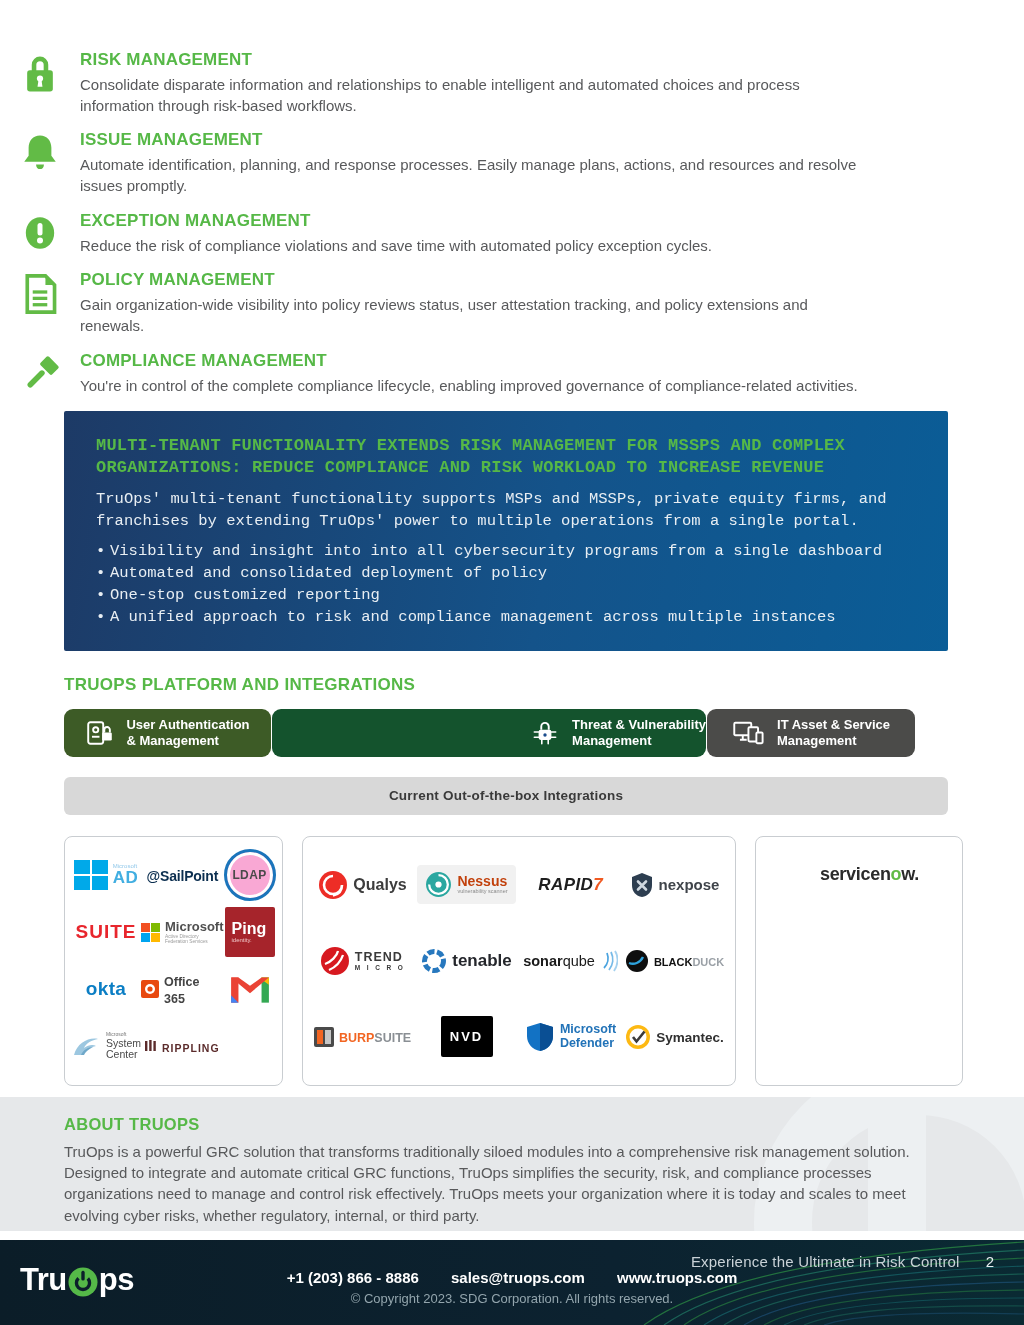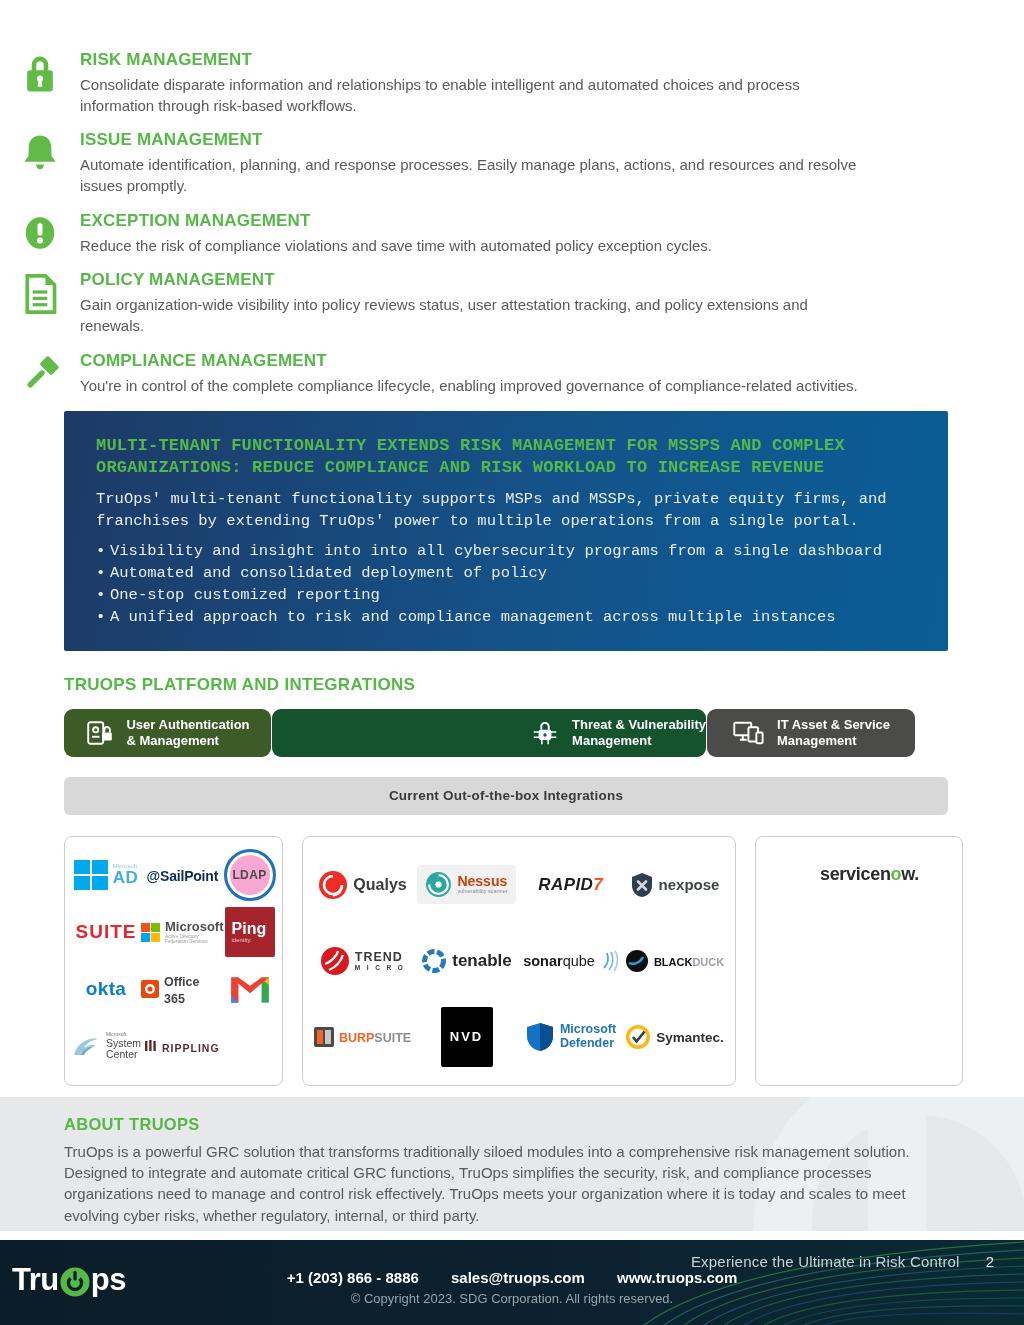--- a/index.html
+++ b/index.html
@@ -84,38 +84,38 @@
   .t-nexpose { font-size:15px; font-weight:700; color:#3f444a; }
   .t-trend { display:block; font-size:12.5px; font-weight:800; color:#3a3a3a; letter-spacing:1px; }
   .t-trend-sub { display:block; font-size:6.5px; font-weight:700; color:#3a3a3a; letter-spacing:2.4px; }
   .t-tenable { font-size:17px; font-weight:800; color:#24262b; }
   .t-sonar-b { font-size:14.5px; font-weight:800; color:#1a1a1a; }
   .t-sonar { font-size:14.5px; font-weight:400; color:#1a1a1a; }
   .t-bd-b { font-size:11px; font-weight:800; color:#101010; }
   .t-bd { font-size:11px; font-weight:600; color:#9aa0a6; }
   .t-burp-o { font-size:12.5px; font-weight:800; color:#f26522; }
   .t-burp-g { font-size:12.5px; font-weight:800; color:#8a8f94; }
-  .cell-nvd .ltext { background:#000; width:52px; height:60px; display:flex; align-items:center; justify-content:center; border-radius:2px; }
+  .cell-nvd .ltext { background:#000; width:52px; height:41px; display:flex; align-items:center; justify-content:center; border-radius:2px; }
   .t-nvd { font-size:13px; font-weight:800; color:#fff; letter-spacing:2px; }
   .t-def { display:block; font-size:12.5px; font-weight:600; color:#2273b8; }
   .t-symc { font-size:13.5px; font-weight:700; color:#2f2f2f; }
   .t-snow { font-size:18px; font-weight:600; color:#2b2b2b; letter-spacing:-.3px;text-align:center; }
   .t-snow-o { font-size:18px; font-weight:700; color:#62bb46; letter-spacing:-.3px; }
 
   
   .about { margin-top:11px; background:#e6e8ea; height:134px; padding:18px 64px 0; position:relative; overflow:hidden; }
   .about h2 { font-size:16.5px; font-weight:700; color:#56b847; letter-spacing:.3px; margin-bottom:7px; position:relative; z-index:1; }
   .about p { font-size:15px; line-height:1.42; color:#58595b; max-width:900px; position:relative; z-index:1; }
   .wm-ring { position:absolute; right:-60px; top:-40px; width:330px; height:330px; border:58px solid #edf0f2; border-radius:50%; }
   .wm-bar { position:absolute; right:98px; top:-20px; width:58px; height:190px; background:#edf0f2; }
 
   
   .footer { position:absolute; left:0; right:0; bottom:0; height:85px; background:linear-gradient(90deg,#0b1d28 0%,#0c2230 60%,#0a2a33 100%); overflow:hidden; }
   .footer-waves { position:absolute; right:0; top:0; pointer-events:none; }
-  .footer-logo { position:absolute; left:12px; top:22px; display:flex; align-items:center; font-size:31px; font-weight:800; color:#fff; letter-spacing:-.5px; }
+  .footer-logo { position:absolute; left:20px; top:22px; display:flex; align-items:center; font-size:31px; font-weight:800; color:#fff; letter-spacing:-.5px; }
   .footer-center { text-align:center; padding-top:29px; position:relative; z-index:1; }
   .contact-line { font-size:15px; font-weight:700; color:#fff; }
   .contact-line span { margin:0 14px; }
   .copyright { margin-top:5px; font-size:13px; color:#93a5ad; }
   .tagline-row { position:absolute; top:13px; right:30px; display:flex; gap:26px; align-items:baseline; z-index:1; }
   .tagline { font-size:15px; color:#c9d2d7; letter-spacing:.2px; }
   .page-num { font-size:15px; color:#e8eef2; }
 </style>
 </head>
 <body>

